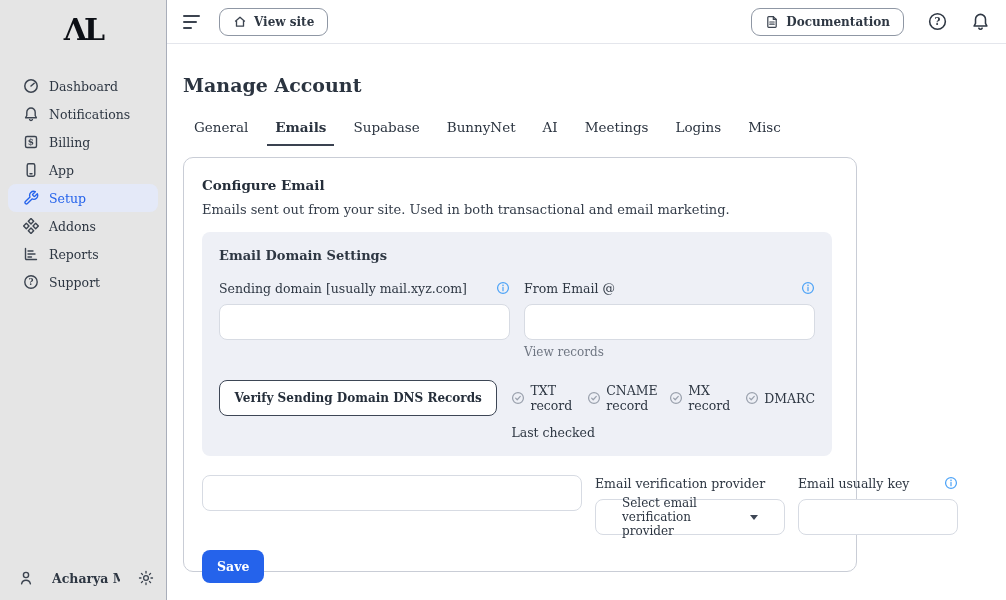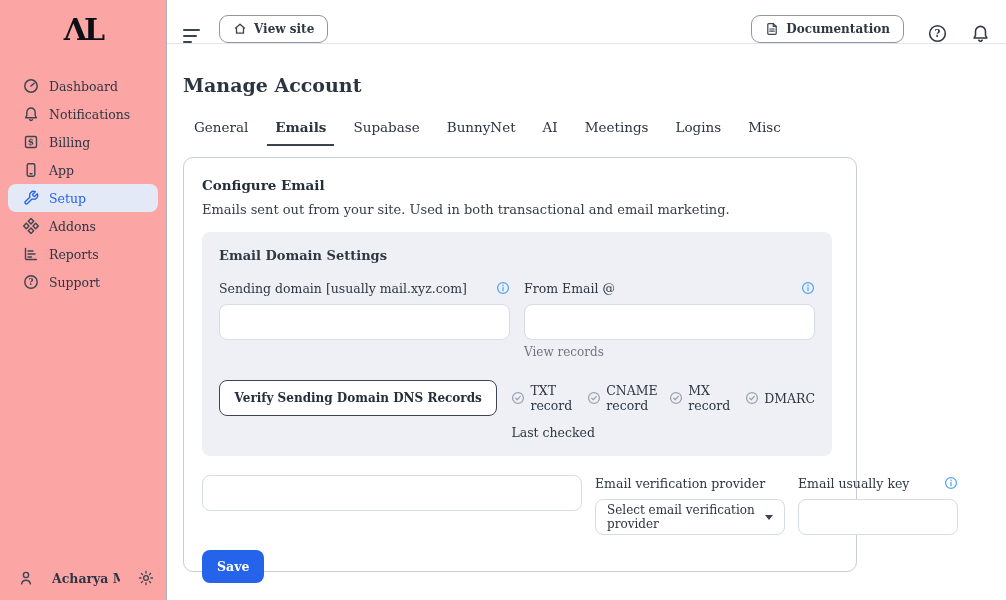--- a/index.html
+++ b/index.html
@@ -1,33 +1,33 @@
 <!DOCTYPE html>
 <html><head>
 <meta charset="utf-8">
 <style>
   * { margin:0; padding:0; box-sizing:border-box; }
   html,body { width:1006px; height:600px; }
   body { font-family:"DejaVu Serif","Liberation Serif",serif; color:#2e3743; background:#fff; overflow:hidden; }
   .app { position:relative; width:1006px; height:600px; background:#fff; }
 
   
-  .sidebar { position:absolute; left:0; top:0; bottom:0; width:167px; background:#fca5a5; border-right:1px solid #a9aeba; }
+  .sidebar { position:absolute; left:0; top:0; bottom:0; width:167px; background:#e5e5e5; border-right:1px solid #a9aeba; }
   .logo { text-align:center; padding-top:12px; font-size:30px; font-weight:700; letter-spacing:-3px; color:#0c0f15; }
   .nav { position:absolute; top:72px; left:8px; right:8px; }
   .nav-item { display:flex; align-items:center; gap:10px; height:28px; padding:0 8px 0 15px; border-radius:8px; font-size:12.5px; color:#2e3743; cursor:pointer; }
   .nav-item .nicon { display:flex; width:16px; height:16px; flex:0 0 16px; color:#3c4450; }
   .nav-item.active { background:#e4e9f8; color:#2563eb; }
   .nav-item.active .nicon { color:#2563eb; }
   .user-row { position:absolute; bottom:14px; left:18px; right:12px; display:flex; align-items:center; gap:18px; }
   .user-name { font-weight:700; font-size:12.5px; white-space:nowrap; overflow:hidden; flex:1; }
   .icon16 { width:16px; height:16px; display:inline-flex; color:#3c4450; }
 
   
-  .topbar { position:absolute; left:167px; right:0; top:0; height:44px; background:#fff; border-bottom:1px solid #e4e6ec; display:flex; align-items:flex-end; padding:0 16px; }
+  .topbar { position:absolute; left:167px; right:0; top:0; height:44px; background:#fff; border-bottom:1px solid #e4e6ec; display:flex; align-items:center; padding:0 16px; }
   .menu-icon { width:18px; height:14px; display:flex; flex-direction:column; justify-content:space-between; margin-right:18px; cursor:pointer; }
   .menu-icon span { height:2px; background:#3c4450; border-radius:1px; }
   .menu-icon .l1{width:17px;} .menu-icon .l2{width:14px;} .menu-icon .l3{width:9px;}
   .pill-btn { display:flex; align-items:center; gap:7px; border:1px solid #8f97a4; border-radius:9px; background:#fff; padding:6px 13px; font-family:inherit; font-weight:700; font-size:12px; color:#2e3743; cursor:pointer; }
   .topbar-spacer { flex:1; }
   .topbar-icons { display:flex; align-items:center; gap:24px; margin-left:24px; }
   .round-icon { width:19px; height:19px; display:inline-flex; color:#2e3743; cursor:pointer; }
 
   
   .main { position:absolute; left:167px; top:44px; right:0; bottom:0; overflow:hidden; }
@@ -48,21 +48,21 @@
   .view-records { font-size:12px; color:#6f7682; margin-top:5px; cursor:pointer; }
   .row2 { margin-top:21px; }
   .verify-btn { width:100%; height:36px; border:1px solid #3d4655; border-radius:8px; background:#fff; font-family:inherit; font-weight:700; font-size:12px; color:#252e3a; cursor:pointer; }
   .statuses { display:flex; align-items:center; gap:15px; font-size:12.5px; min-height:36px; }
   .status { display:flex; align-items:center; gap:5px; }
   .status .cicon { width:14px; height:14px; display:inline-flex; color:#9aa1ad; }
   .status-text.narrow { width:48px; line-height:1.2; }
   .last-checked { margin-top:9px; font-size:12.5px; color:#2e3743; }
 
   .row3 { display:grid; grid-template-columns:380px 190px 160px; column-gap:13px; margin-top:19px; }
-  .select-box { height:36px; border:1px solid #d7dbe3; border-radius:8px; background:#fff; display:flex; align-items:center; justify-content:space-between; padding:0 11px; font-size:12px; font-weight:500; color:#2b3440; cursor:pointer; }
+  .select-box { height:36px; border:1px solid #d7dbe3; border-radius:8px; background:#fff; display:flex; align-items:center; justify-content:space-between; padding:0 26px; font-size:12px; font-weight:500; color:#2b3440; cursor:pointer; }
   .caret { width:0; height:0; border-left:4px solid transparent; border-right:4px solid transparent; border-top:5px solid #3d4655; margin-left:8px; }
 
   .info-icon { width:14px; height:14px; display:inline-flex; color:#4da3f7; cursor:pointer; }
   .save-btn { margin-top:15px; background:#2563eb; color:#fff; border:none; border-radius:8px; padding:9px 15px; font-family:inherit; font-weight:700; font-size:12.5px; cursor:pointer; }
   svg { display:block; }
 </style>
 </head>
 <body>
 
 <div class="app">

